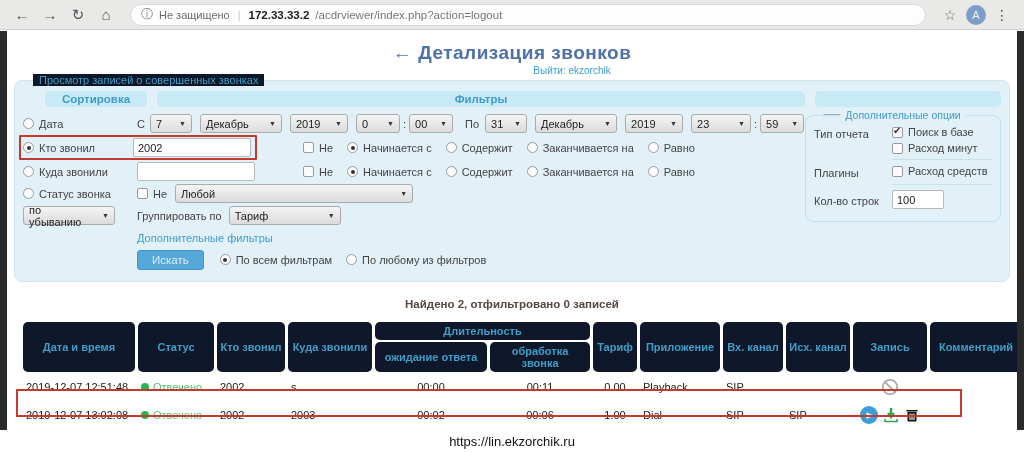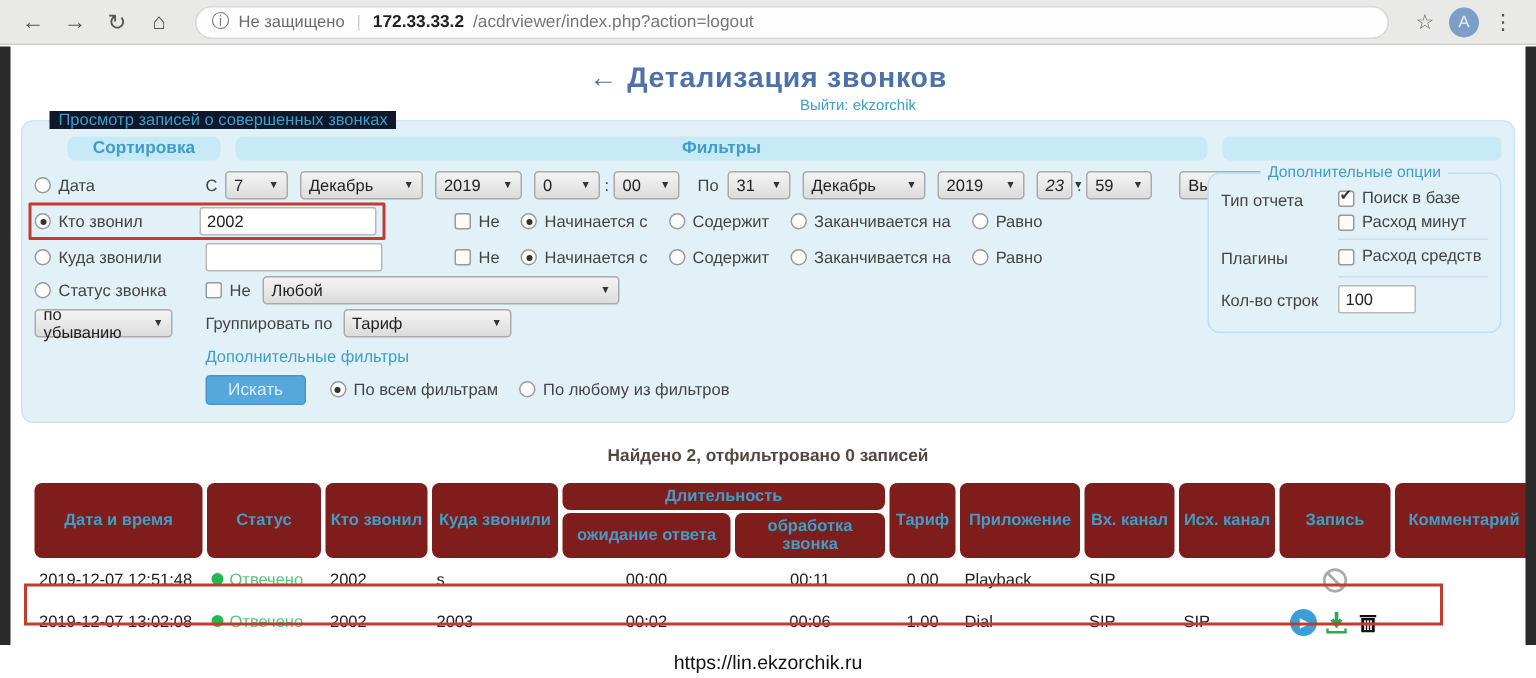--- a/index.html
+++ b/index.html
@@ -79,21 +79,21 @@
   .opt-lab { width:78px; color:#444; padding-top:2px; }
   .opt-ctl { flex:1; display:flex; flex-direction:column; gap:4px; }
   .cline { display:flex; align-items:center; gap:5px; }
   .opt-hr { border:none; border-top:1px solid #c8dfec; margin:5px 0 5px 78px; }
   .rows-in { width:52px; }
 
   
   .found { text-align:center; font-weight:bold; color:#55473f; margin:16px 0 10px 0; font-size:11.5px; }
   .tbl-wrap { position:relative; padding:0 6px; }
   table { width:100%; border-collapse:separate; border-spacing:3px 2px; table-layout:fixed; }
-  th { background:#7f1d1d; color:#3f9ec7; font-weight:bold; border-radius:5px; padding:3px 2px;
+  th { background:#0f172a; color:#3f9ec7; font-weight:bold; border-radius:5px; padding:3px 2px;
     font-size:11px; }
   td { padding:4px 3px; color:#222; font-size:11px; }
   .c { text-align:center; }
   .status-dot { display:inline-block; width:8px; height:8px; border-radius:50%; background:#1fba50;
     margin-right:4px; }
   .status-txt { color:#57c27a; }
   .rec-icons { display:flex; align-items:center; justify-content:center; gap:5px; }
   .hl-overlay { position:absolute; left:2px; top:69px; width:946px; height:28px;
     border:2px solid #c23b31; pointer-events:none; }
 
@@ -214,21 +214,21 @@
             <span class="chev">▼</span>
           </span>
         <span class="sel" style="width:82px;margin-left:8px;">
             <span>Декабрь</span>
             <span class="chev">▼</span>
           </span>
         <span class="sel" style="width:58px;margin-left:8px;">
             <span>2019</span>
             <span class="chev">▼</span>
           </span>
-        <span class="sel" style="width:24px;margin-left:8px;font-style:italic;">
+        <span class="sel" style="width:60px;margin-left:8px;">
             <span>23</span>
             <span class="chev">▼</span>
           </span>
         <span class="lbl" style="margin:0 3px;">:</span>
         <span class="sel" style="width:44px;">
             <span>59</span>
             <span class="chev">▼</span>
           </span>
         <span class="sel" style="width:140px;margin-left:18px;">
             <span>Выбрать период...</span>

